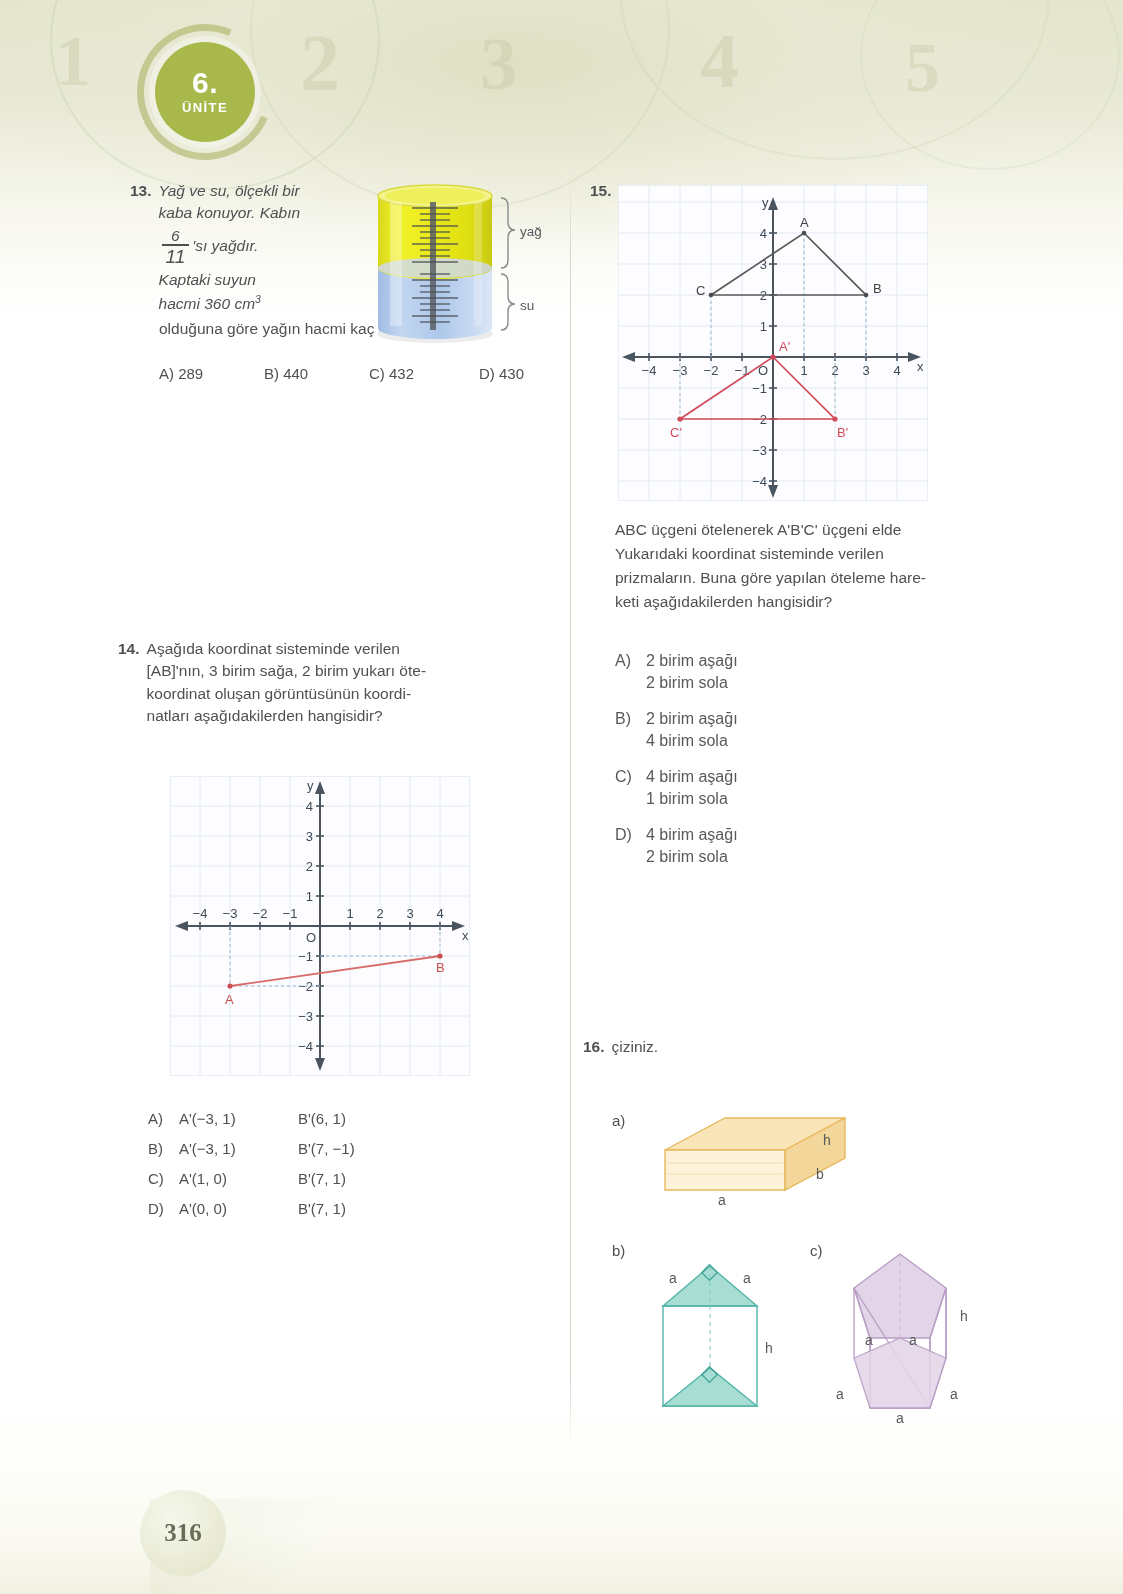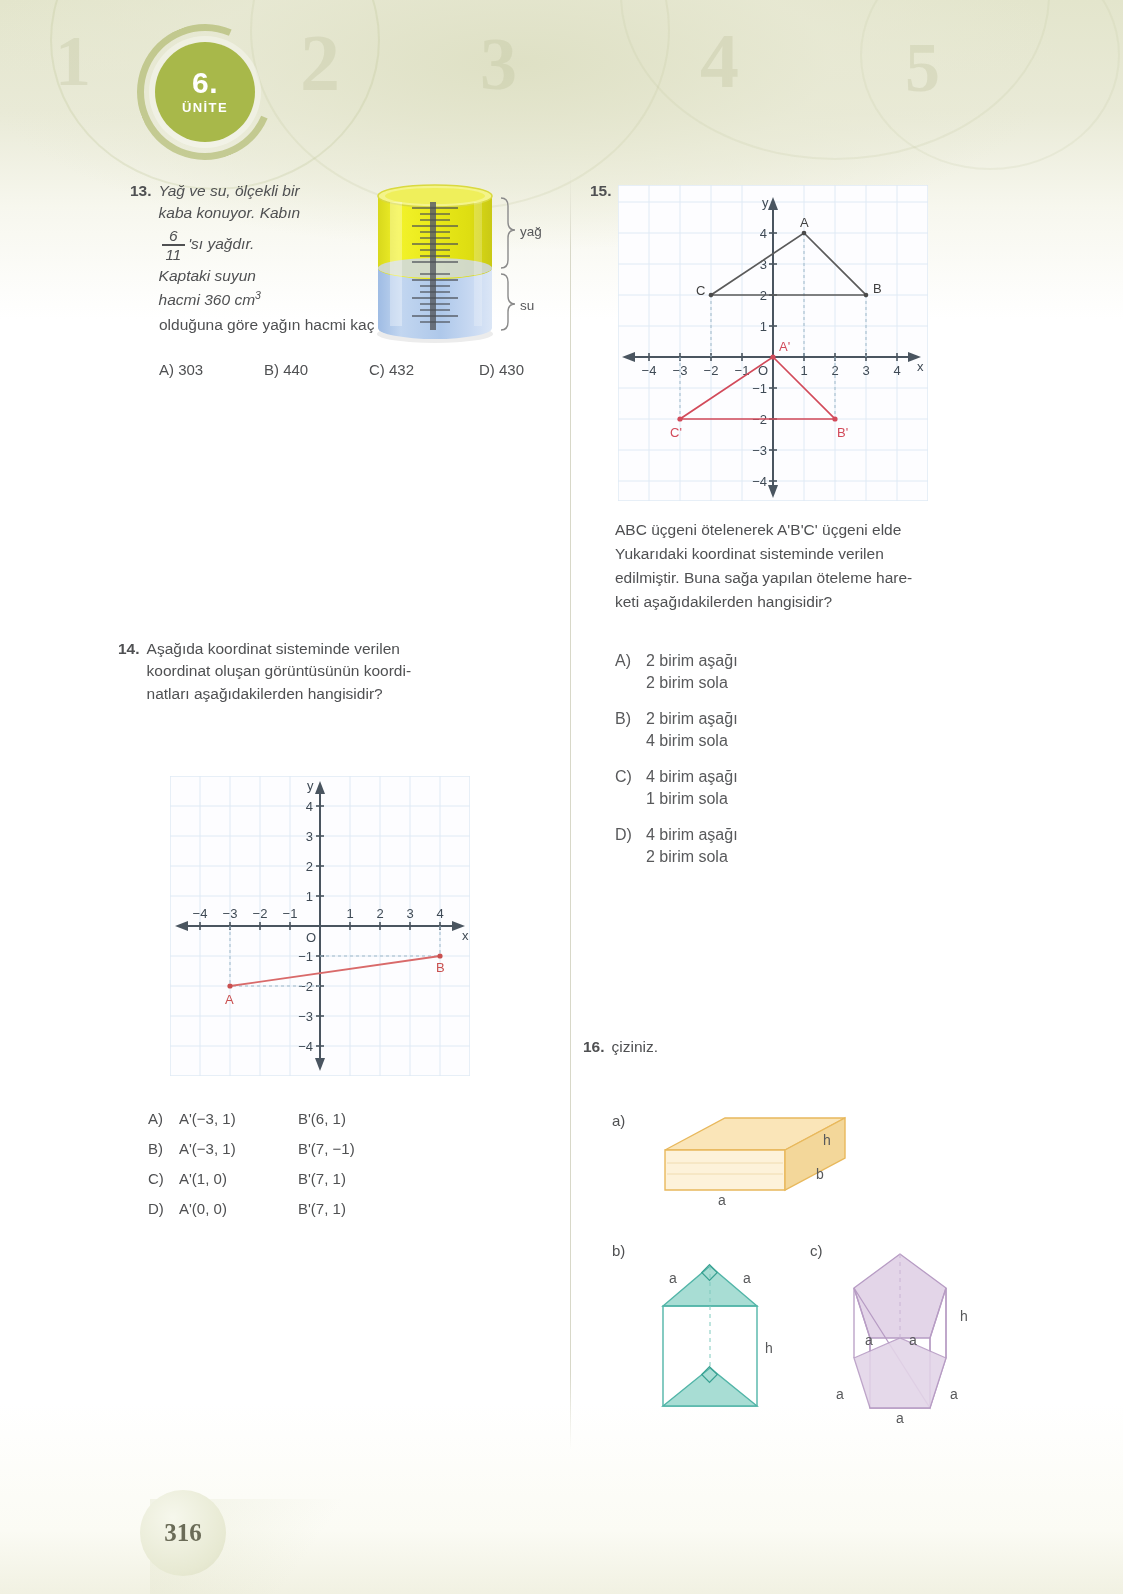--- a/index.html
+++ b/index.html
@@ -111,21 +111,21 @@
   .opt-block { margin-bottom: 18px; }
 
   
   .frac {
     display: inline-flex; flex-direction: column;
     align-items: center; vertical-align: middle;
     margin: 0 3px; line-height: 1;
   }
   .frac .num { font-size: 15.5px; padding: 0 4px 1px; }
   .frac .bar { width: 100%; height: 1.6px; background: #4f5052; }
-  .frac .den { font-size: 15px; padding: 1px 4px 0; }
+  .frac .den { font-size: 19px; padding: 1px 4px 0; }
   sup { font-size: .68em; vertical-align: super; }
 
   
   .cyl-wrap { position: absolute; left: 368px; top: 176px; width: 200px; height: 175px; }
   .cyl-label {
     position: absolute; font-size: 13.5px; color: #58595b;
   }
 
   
   .grid-fig { position: absolute; }
@@ -173,21 +173,21 @@
         </span><span>'sı yağdır.</span>
       </p>
       <p>Kaptaki suyun</p>
       <p><span>hacmi 360 cm</span><sup>3</sup></p>
     </div>
   </div>
   <div class="q-body" style="margin-left:29px; margin-top:2px; width:400px;">
     <span>olduğuna göre yağın hacmi kaç cm</span><sup>3</sup><span>tür?</span>
   </div>
   <div class="opts-row" style="margin-left:29px; margin-top:24px;">
-    <span class="opt-inline" style="width:105px;">A) 303</span>
+    <span class="opt-inline" style="width:105px;">A) 289</span>
     <span class="opt-inline" style="width:105px;">B) 440</span>
     <span class="opt-inline" style="width:110px;">C) 432</span>
     <span class="opt-inline">D) 430</span>
   </div>
 </div>
 
 <div class="cyl-wrap">
   <svg width="200" height="175" viewBox="0 0 200 175">
     <defs>
       <linearGradient id="oilg" x1="0" y1="0" x2="1" y2="0">
@@ -249,20 +249,21 @@
   </svg>
   <span class="cyl-label" style="left:152px; top:48px;">yağ</span>
   <span class="cyl-label" style="left:152px; top:122px;">su</span>
 </div>
 
 <div class="q" style="left:118px; top:638px; width:440px;">
   <div class="q-head">
     <div class="q-num">14.</div>
     <div class="q-body" style="width:400px;">
       <p>Aşağıda koordinat sisteminde verilen</p>
+      <p>[AB]'nın, 3 birim sağa, 2 birim yukarı öte-</p>
       <p>koordinat oluşan görüntüsünün koordi-</p>
       <p>natları aşağıdakilerden hangisidir?</p>
     </div>
   </div>
 </div>
 
 <div class="grid-fig" style="left:170px; top:776px;">
   <svg width="300" height="300" viewBox="0 0 300 300">
     <rect x="0" y="0" width="300" height="300" fill="#fdfdff"></rect>
 
@@ -477,21 +478,21 @@
     <circle cx="62" cy="234" r="2.6" fill="#d24a5a"></circle>
     <text x="161" y="166" font-family="Liberation Sans, sans-serif" font-size="13" fill="#d24a5a">A'</text>
     <text x="219" y="252" font-family="Liberation Sans, sans-serif" font-size="13" fill="#d24a5a">B'</text>
     <text x="52" y="252" font-family="Liberation Sans, sans-serif" font-size="13" fill="#d24a5a">C'</text>
   </svg>
 </div>
 
 <div class="q-body" style="position:absolute; left:615px; top:518px; width:430px; line-height:1.55;">
   <p>ABC  üçgeni ötelenerek A'B'C' üçgeni elde</p>
   <p>Yukarıdaki koordinat sisteminde verilen</p>
-  <p>edilmiştir. Buna sağa yapılan öteleme hare-</p>
+  <p>prizmaların. Buna göre yapılan öteleme hare-</p>
   <p>keti aşağıdakilerden hangisidir?</p>
 </div>
 
 <div style="position:absolute; left:615px; top:652px; width:300px;">
   <div class="opt-block opt-stack">
     <div style="display:flex; gap:9px;">
       <span style="width:22px;">A)</span>
       <span>2 birim aşağı</span>
     </div>
     <div class="opt-sub">2 birim sola</div>

